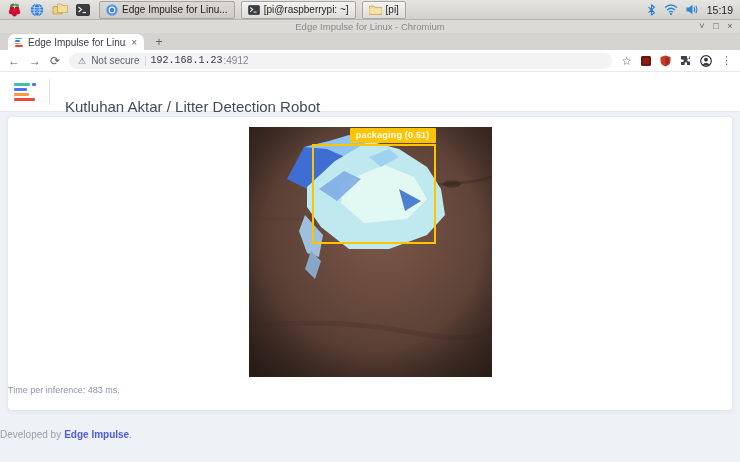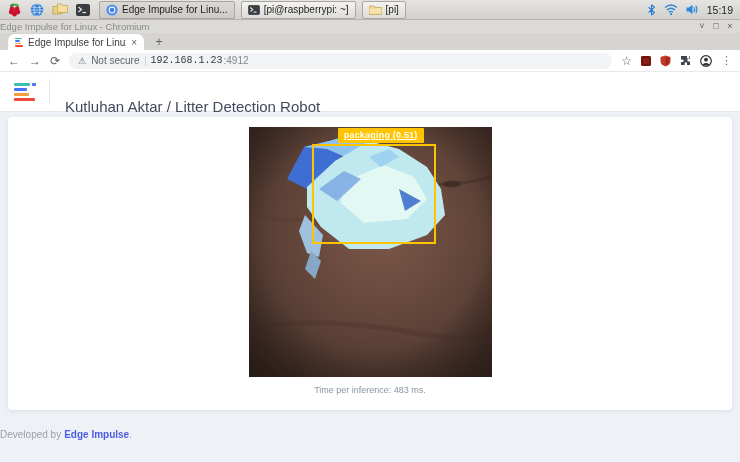--- a/index.html
+++ b/index.html
@@ -11,21 +11,21 @@
   .launch{width:20px;height:18px;display:flex;align-items:center;justify-content:center;}
   .taskbtn{height:16px;display:flex;align-items:center;gap:4px;padding:0 6px;margin-left:3px;
     background:linear-gradient(#f4f3f1,#dedcd8);border:1px solid #a9a6a2;border-radius:2px;
     font-size:10px;color:#1e1e1e;white-space:nowrap;}
   .taskbtn.active{background:linear-gradient(#dbd9d5,#cecbc7);}
   .tray{margin-left:auto;display:flex;align-items:center;gap:8px;padding-right:3px;}
   .clock{font-size:10.5px;color:#20242a;}
 
   
   .titlebar{position:absolute;top:20px;left:0;width:740px;height:13px;background:#dcdad6;z-index:4;}
-  .wintitle{display:block;text-align:left;font-size:9.5px;color:#8a8a88;line-height:13px;}
+  .wintitle{display:block;text-align:center;font-size:9.5px;color:#8a8a88;line-height:13px;}
   .winctrl{position:absolute;top:0;font-size:9px;line-height:13px;color:#5c5c5a;width:12px;text-align:center;}
   .ctl-min{right:32px}.ctl-max{right:18px}.ctl-close{right:4px}
 
   .tabstrip{position:absolute;top:33px;left:0;width:740px;height:17px;background:#d6d4d0;z-index:4;}
   .tab{position:absolute;left:8px;bottom:0;width:136px;height:16px;background:#fff;border-radius:7px 7px 0 0;
     display:flex;align-items:center;gap:5px;padding:0 7px;box-sizing:border-box;}
   .tabtitle{flex:1;font-size:10px;color:#3c4043;white-space:nowrap;overflow:hidden;}
   .tabclose{font-size:10px;color:#5f6368;}
   .newtab{position:absolute;left:152px;bottom:1px;width:14px;text-align:center;font-size:12px;color:#5f6368;}
 
@@ -52,23 +52,23 @@
   .lrow{display:flex;gap:2px;}
   .b{height:3px;border-radius:1px;display:block;}
   .hdiv{width:1px;height:26px;background:#e3e5eb;margin-right:15px;}
   .ptitle{font-size:15px;color:#414a5c;margin-top:30px;}
 
   .card{position:absolute;top:45px;left:8px;width:724px;height:293px;background:#fff;border-radius:4px;
     box-shadow:0 1px 4px rgba(40,60,100,.10);}
   .camwrap{position:relative;width:243px;height:250px;margin:10px auto 0;}
   .camwrap svg{display:block;}
   .bbox{position:absolute;left:63px;top:17px;width:120px;height:96px;border:2px solid #ffc400;}
-  .blabel{position:absolute;top:1px;right:68px;background:#ffc400;color:#fffef4;font-size:9px;font-weight:bold;
-    padding:2px 6px 3px;border-radius:1px;letter-spacing:.2px;text-decoration:underline;}
-  .inference{position:absolute;top:268px;left:0;width:100%;text-align:center;font-size:9px;color:#8a94a6;}
+  .blabel{position:absolute;top:1px;right:56px;background:#ffc400;color:#fffef4;font-size:9px;font-weight:bold;
+    padding:2px 6px 3px;border-radius:1px;letter-spacing:.2px;}
+  .inference{position:absolute;top:268px;left:0;width:100%;text-align:left;font-size:9px;color:#8a94a6;}
 
   .pfooter{position:absolute;top:357px;left:0;width:100%;font-size:10px;color:#9aa1ad;}
   .pfooter .pre{margin-right:3px;}
   .flink{color:#4c5be4;font-weight:bold;text-decoration:none;}
 </style>
 </head>
 <body>
 
 <div class="screen">
 

